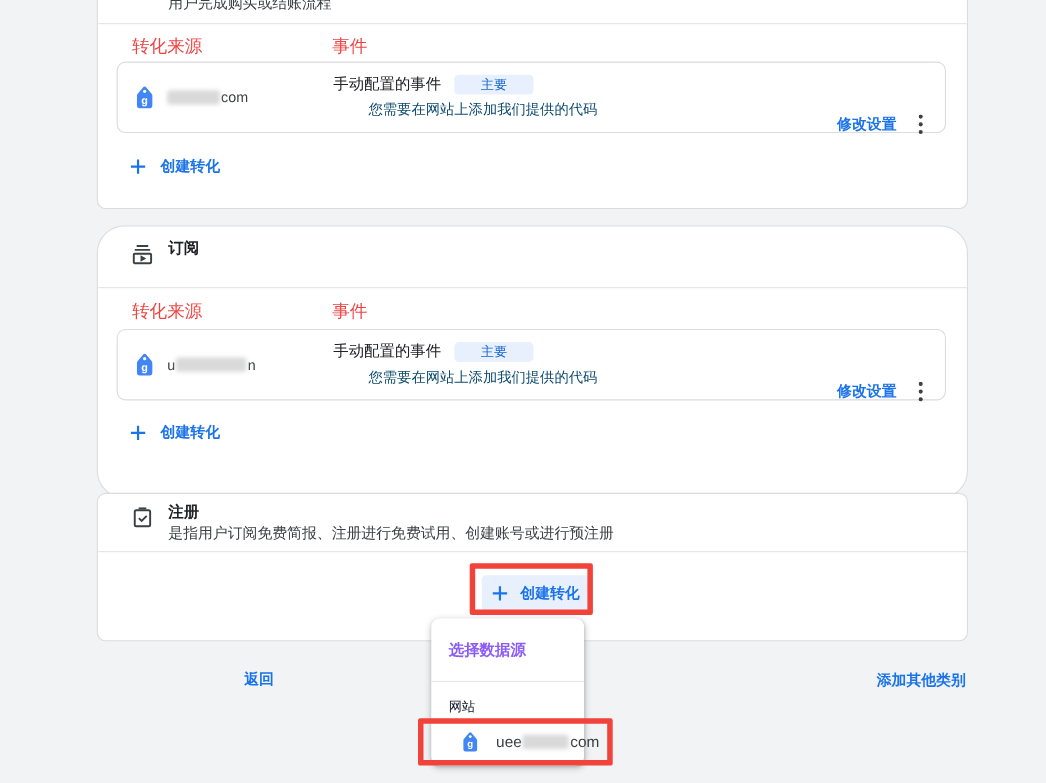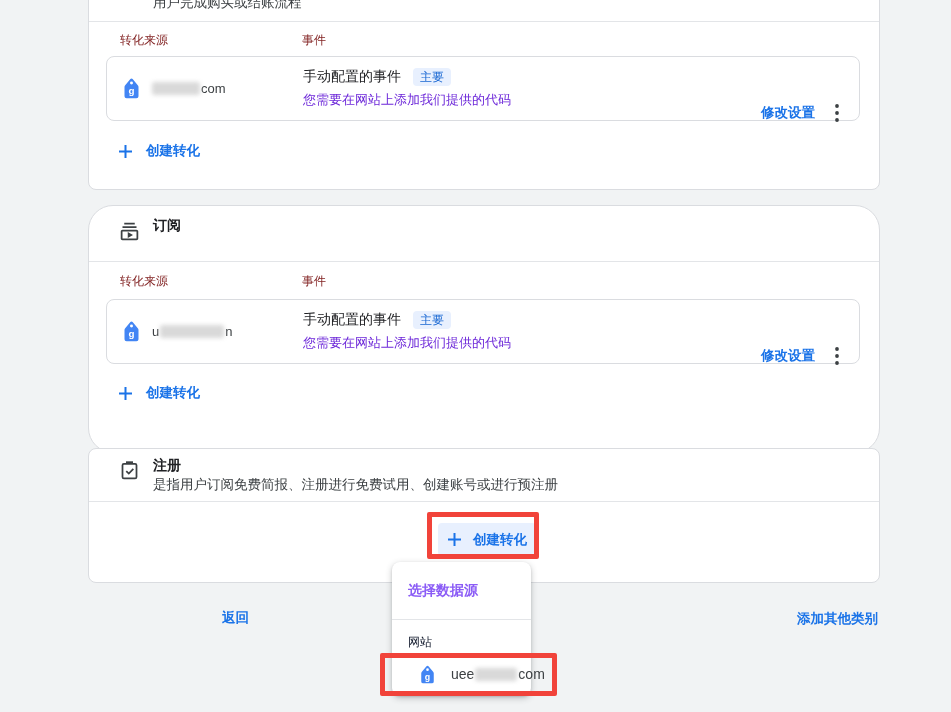--- a/index.html
+++ b/index.html
@@ -12,40 +12,40 @@
   .card1 { top:-36px; height:226px; }
   .card2 { top:205px; height:248px;border-radius:25px; }
   .card3 { top:448px; height:135px; }
 
   .divider { position:absolute; left:0; right:0; height:1px; background:#e3e5e8; }
 
   .cat-icon { position:absolute; left:30px; width:22px; height:22px; }
   .cat-title { position:absolute; left:64px; font-size:14px; font-weight:bold; color:#202124; }
   .cat-subtitle { position:absolute; left:64px; font-size:13.5px; color:#3c4043; }
 
-  .th { position:absolute; font-size:12px; color:#7f1d1d; }
+  .th { position:absolute; font-size:16px; color:#ef4444; }
   .th-source { left:31px; }
   .th-event { left:213px; }
 
   .row-box { position:absolute; left:17px; width:754px; height:65px;
              border:1px solid #dadce0; border-radius:8px; background:#fff;
              display:flex; align-items:center; padding:0 20px 0 16px; }
   .source-cell { width:180px; display:flex; align-items:center; gap:12px; flex:none; }
   .gtag-icon svg { display:block; }
   .domain { font-size:13px; color:#3c4043; display:flex; align-items:center; gap:1px; }
   .redact { display:inline-block; height:13px; background:#d9d9d9; border-radius:2px;
             filter:blur(2px); }
   .r1 { width:48px; } .r2 { width:64px; } .r3 { width:42px; }
 
   .event-cell { flex:1; }
   .event-line1 { display:flex; align-items:center; gap:12px;text-align:center; }
   .event-title { font-size:14px; color:#202124; }
   .badge { font-size:12px; color:#1967d2; background:#e8f0fe; border-radius:4px;
-           padding:2px 7px; line-height:14px; }
-  .event-desc { font-size:13px; color:#6d28d9; margin-top:5px; }
+           padding:2px 24px; line-height:14px; }
+  .event-desc { font-size:13px; color:#0c4a6e; margin-top:5px;margin-left:32px; }
 
   .actions { margin-left:auto; display:flex; align-items:center; gap:20px;margin-top:48px; }
   .edit-link { font-size:13.5px; color:#1a73e8; font-weight:bold; cursor:pointer; }
   .kebab { cursor:pointer; display:flex; }
 
   .create-link { position:absolute; display:flex; align-items:center; gap:13px;
                  color:#1a73e8; font-size:13.5px; font-weight:bold; cursor:pointer; }
   .create-link .plus svg { display:block; }
   .cl1 { left:29px; top:177px; }
   .cl2 { left:29px; top:178px; }

